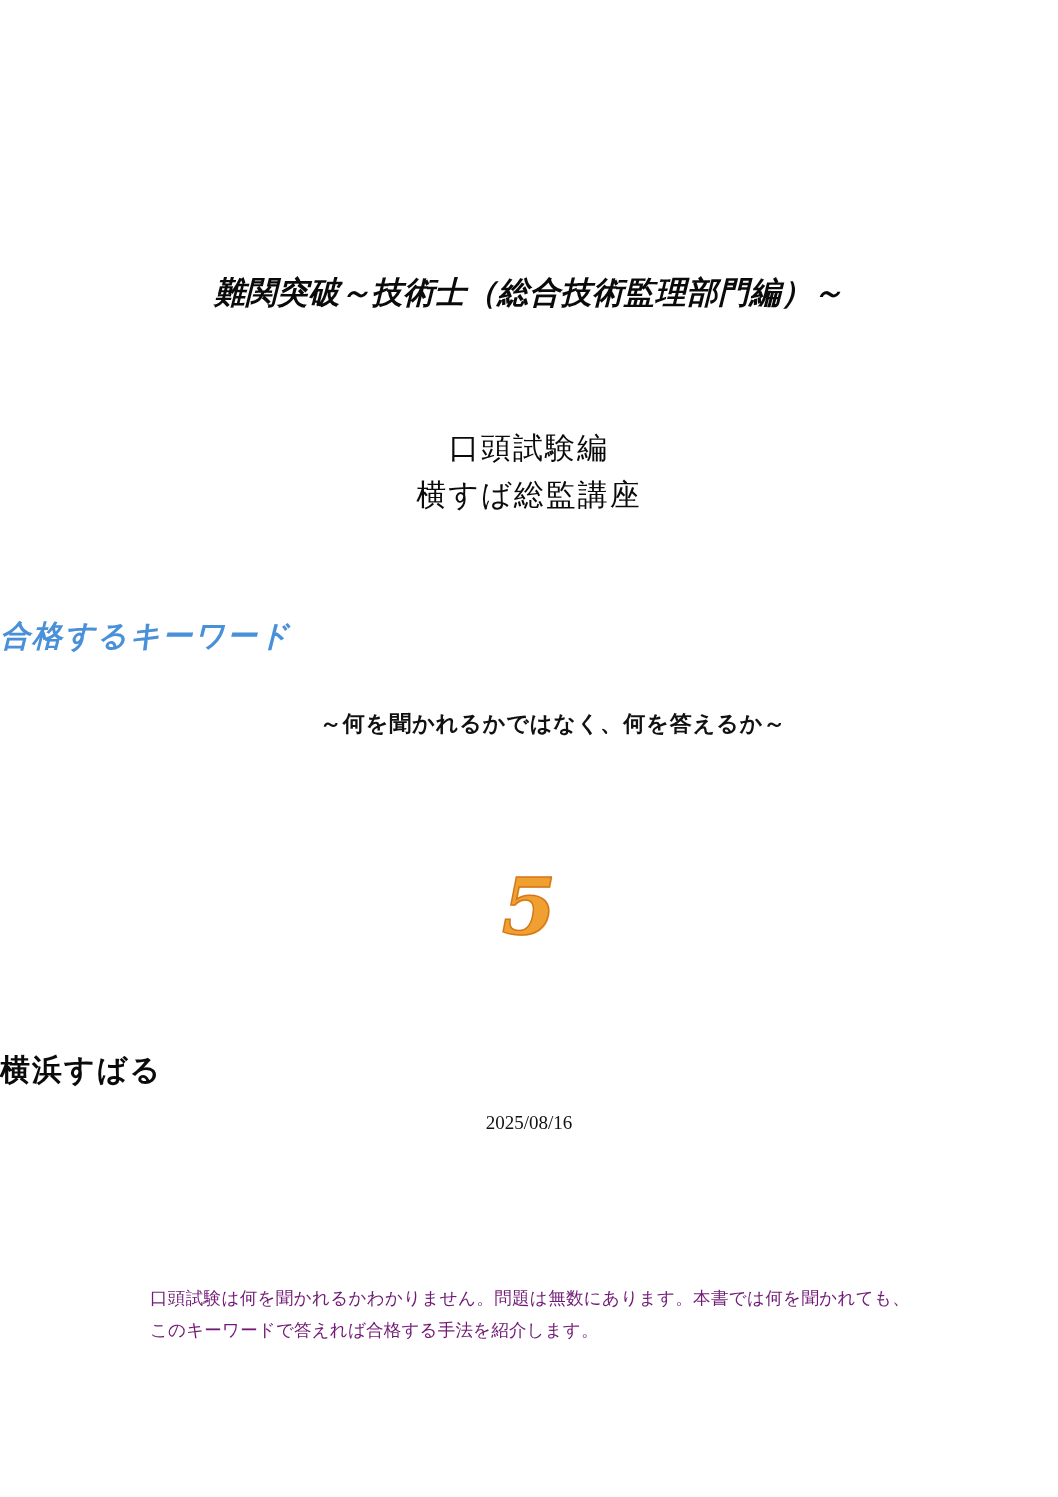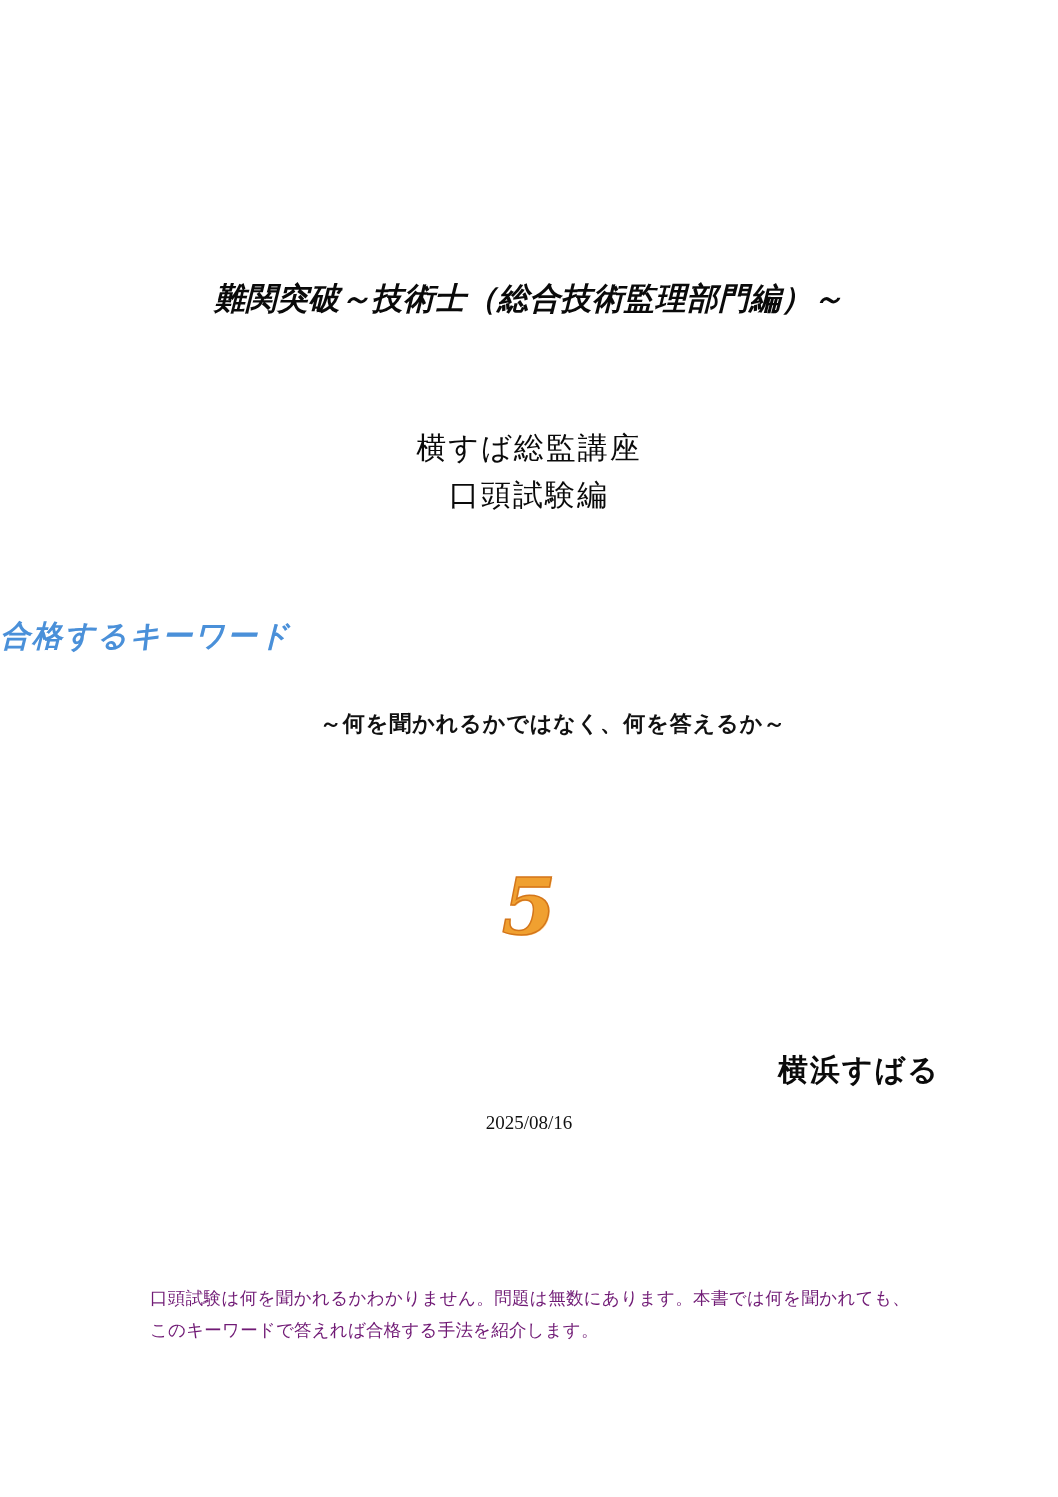--- a/index.html
+++ b/index.html
@@ -29,21 +29,20 @@
     top: 272px;
     left: 0;
     width: 1058px;
     text-align: center;
     font-size: 31px;
     font-weight: bold;
     font-style: italic;
     letter-spacing: 0.5px;
     color: #0a0a0a;
     font-family: Liberation Mono, monospace;
-    margin-top: 6px;
   }
 
   .course-block {
     position: absolute;
     top: 425px;
     left: 0;
     width: 1058px;
     text-align: center;
   }
   .course-line {
@@ -92,21 +91,21 @@
     -webkit-text-stroke: 1.5px #d4761a;
     text-shadow: 1px 1px 0 #ffd9a0;
     line-height: 1;
   }
 
   .author {
     position: absolute;
     top: 1050px;
     left: 0;
     width: 940px;
-    text-align: right;
+    text-align: left;
     font-size: 30px;
     font-weight: bold;
     letter-spacing: 2px;
     color: #0a0a0a;
   }
 
   .doc-date {
     position: absolute;
     top: 1112px;
     left: 0;
@@ -130,22 +129,22 @@
   }
 </style>
 </head>
 <body>
 
 <div class="page">
 
   <div class="title-main">難関突破～技術士（総合技術監理部門編）～</div>
 
   <div class="course-block">
+    <div class="course-line">口頭試験編</div>
     <div class="course-line">横すば総監講座</div>
-    <div class="course-line">口頭試験編</div>
   </div>
 
   <div class="keyword-line">合格するキーワード</div>
 
   <div class="subtitle-line">～何を聞かれるかではなく、何を答えるか～</div>
 
   <div class="edition-number">5</div>
 
   <div class="author">横浜すばる</div>
 

